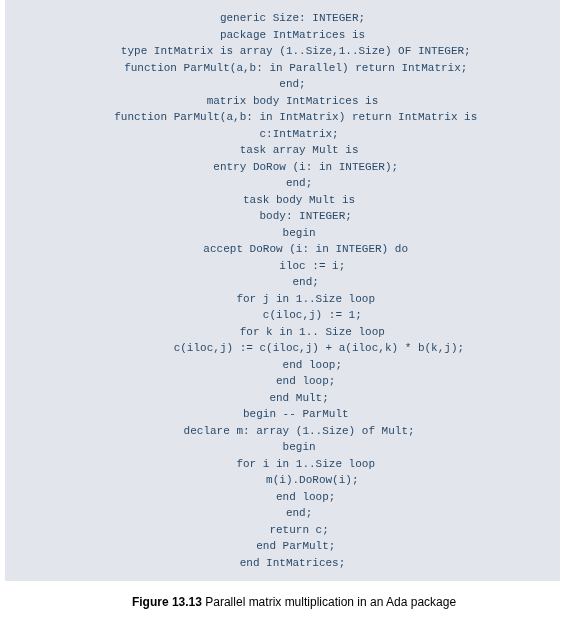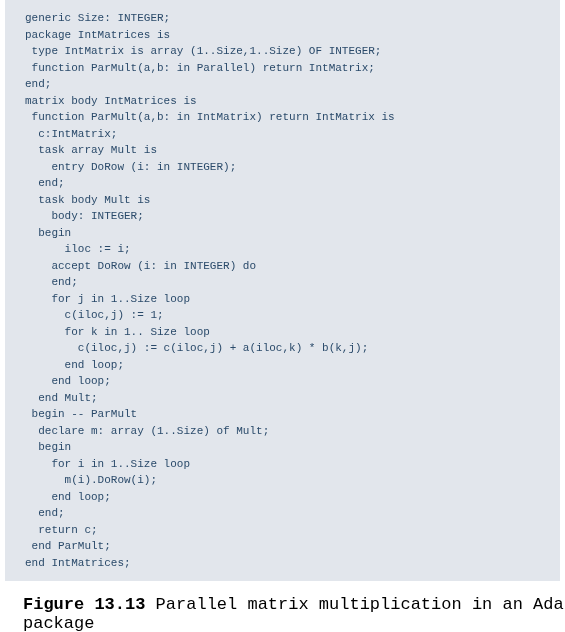--- a/index.html
+++ b/index.html
@@ -1,18 +1,19 @@
 <!DOCTYPE html>
 <html><head>
   <meta charset="utf-8">
   <style>
     * {
       margin: 0;
       padding: 0;
       box-sizing: border-box;
+      text-align: center;
     }
     body {
       width: 565px;
       height: 632px;
       background: #ffffff;
       font-family: "Courier New", Courier, monospace;
     }
     .code-block {
       background: #e2e6ec;
       width: 555px;
@@ -22,22 +23,22 @@
     }
     .code-line {
       font-family: "Courier New", Courier, monospace;
       font-size: 11px;
       color: #2a4a6a;
       line-height: 16.5px;
       white-space: pre;
       padding-left: 20px;
     }
     .caption {
-      font-family: Liberation Mono, monospace;
-      font-size: 17px;
+      font-family: Liberation Sans, sans-serif;
+      font-size: 12px;
       color: #000000;
       padding-left: 23px;
       padding-top: 14px;
     }
     .caption-bold {
       font-weight: bold;
     }
   </style>
 </head>
 <body>
@@ -53,22 +54,22 @@
   <div class="code-line"> function ParMult(a,b: in IntMatrix) return IntMatrix is</div>
   <div class="code-line">  c:IntMatrix;</div>
   <div class="code-line"></div>
   <div class="code-line">  task array Mult is</div>
   <div class="code-line">    entry DoRow (i: in INTEGER);</div>
   <div class="code-line">  end;</div>
   <div class="code-line">  task body Mult is</div>
   <div class="code-line">    body: INTEGER;</div>
   <div class="code-line">  begin</div>
   <div class="code-line"></div>
+  <div class="code-line">    accept DoRow (i: in INTEGER) do</div>
   <div class="code-line">      iloc := i;</div>
-  <div class="code-line">    accept DoRow (i: in INTEGER) do</div>
   <div class="code-line">    end;</div>
   <div class="code-line">    for j in 1..Size loop</div>
   <div class="code-line">      c(iloc,j) := 1;</div>
   <div class="code-line">      for k in 1.. Size loop</div>
   <div class="code-line">        c(iloc,j) := c(iloc,j) + a(iloc,k) * b(k,j);</div>
   <div class="code-line">      end loop;</div>
   <div class="code-line">    end loop;</div>
   <div class="code-line">  end Mult;</div>
   <div class="code-line"></div>
   <div class="code-line"> begin -- ParMult</div>

